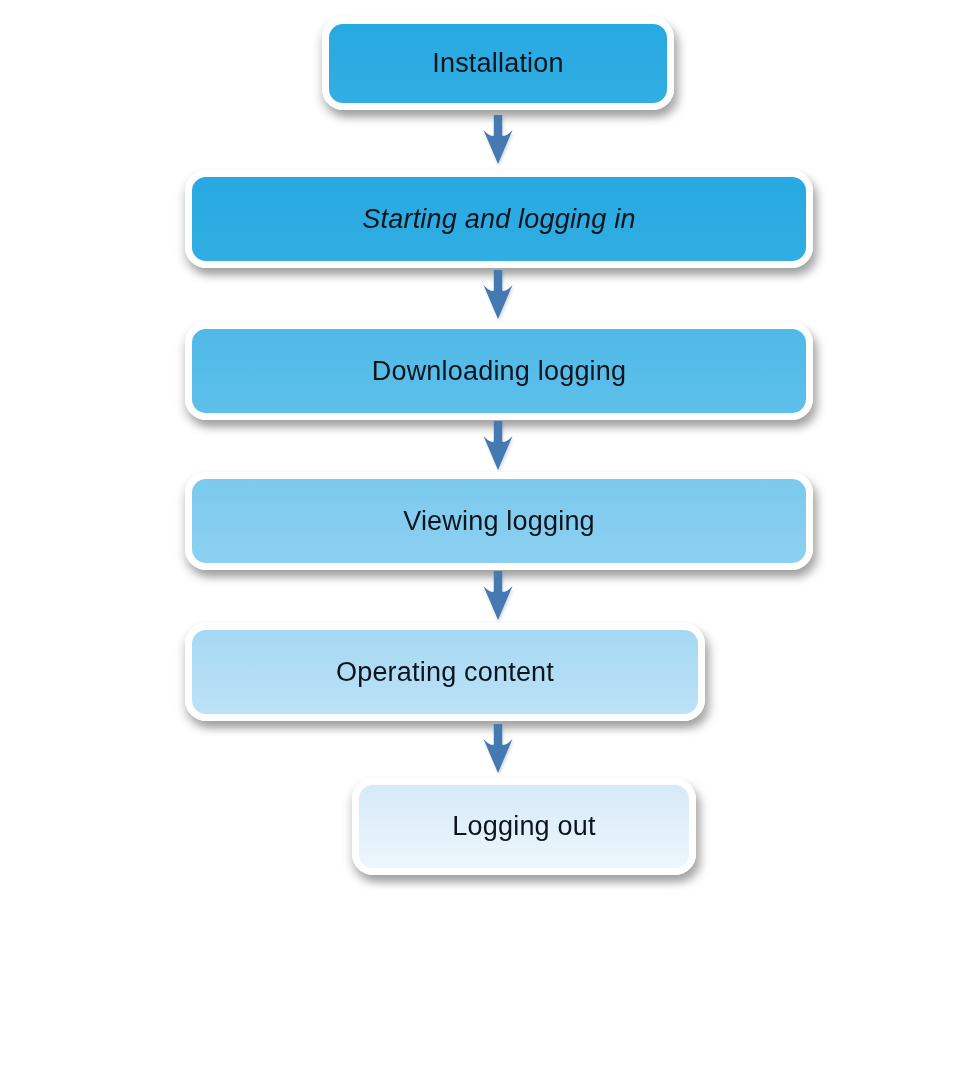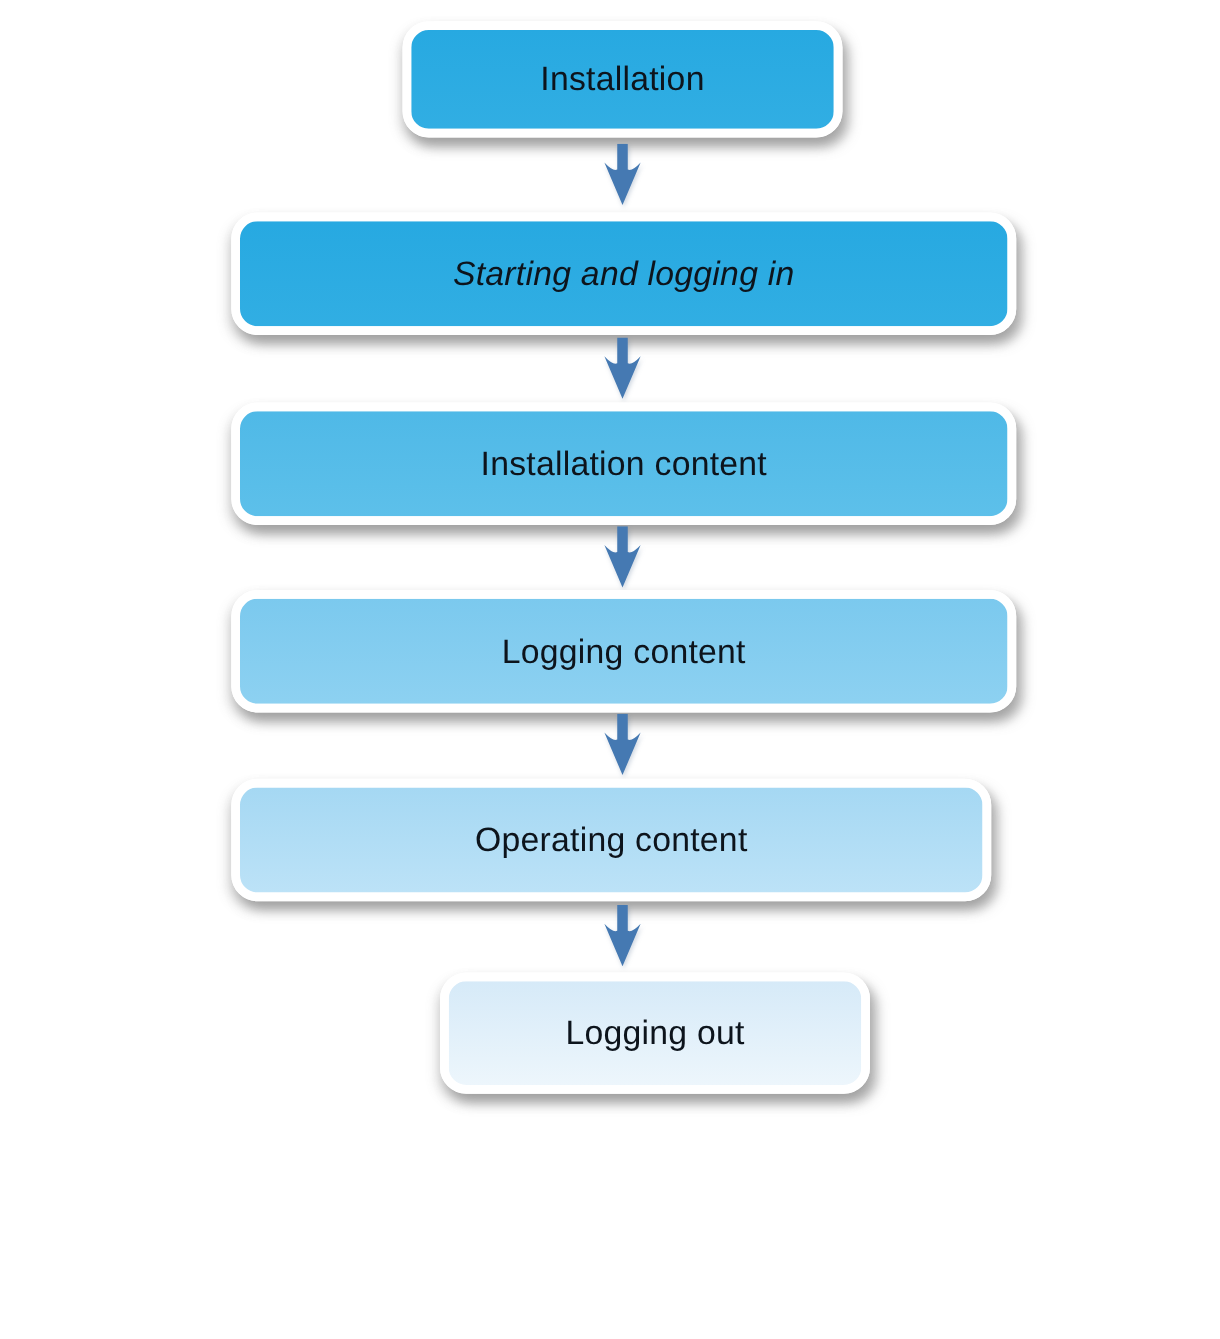--- a/index.html
+++ b/index.html
@@ -29,21 +29,21 @@
   .node-label {
     font-size: 27px;
     line-height: 1.2;
     letter-spacing: 0.2px;
     white-space: nowrap;
   }
   .n1 { left: 322px; top: 17px;  width: 352px; height: 93px; }
   .n2 { left: 185px; top: 170px; width: 628px; height: 98px; font-style: italic; }
   .n3 { left: 185px; top: 322px; width: 628px; height: 98px; }
   .n4 { left: 185px; top: 472px; width: 628px; height: 98px; }
-  .n5 { left: 185px; top: 623px; width: 608px; height: 98px; }
+  .n5 { left: 185px; top: 623px; width: 520px; height: 98px; }
   .n6 { left: 352px; top: 778px; width: 344px; height: 97px; }
 
   .arrow {
     position: absolute;
     left: 480px;
     width: 36px;
     height: 50px;
     filter: drop-shadow(1px 2px 1.5px rgba(60,90,130,0.25));
   }
   .a1 { top: 115px; }
@@ -67,29 +67,29 @@
 
   <div class="node n2" style="background: linear-gradient(rgb(39, 169, 225) 0%, rgb(49, 174, 227) 100%); color: rgb(13, 20, 28);">
     <span class="node-label">Starting and logging in</span>
   </div>
 
   <svg class="arrow a2" viewBox="0 0 36 50" xmlns="http://www.w3.org/2000/svg">
     <path d="M18 49 L3.5 15 Q10.5 22.5 13.8 20.6 L13.8 0 L22.2 0 L22.2 20.6 Q25.5 22.5 32.5 15 Z" fill="#4579B2"></path>
   </svg>
 
   <div class="node n3" style="background: linear-gradient(rgb(79, 185, 231) 0%, rgb(93, 192, 234) 100%); color: rgb(13, 20, 28);">
-    <span class="node-label">Installation content</span>
+    <span class="node-label">Downloading logging</span>
   </div>
 
   <svg class="arrow a3" viewBox="0 0 36 50" xmlns="http://www.w3.org/2000/svg">
     <path d="M18 49 L3.5 15 Q10.5 22.5 13.8 20.6 L13.8 0 L22.2 0 L22.2 20.6 Q25.5 22.5 32.5 15 Z" fill="#4579B2"></path>
   </svg>
 
   <div class="node n4" style="background: linear-gradient(rgb(123, 201, 238) 0%, rgb(141, 209, 241) 100%); color: rgb(13, 20, 28);">
-    <span class="node-label">Logging content</span>
+    <span class="node-label">Viewing logging</span>
   </div>
 
   <svg class="arrow a4" viewBox="0 0 36 50" xmlns="http://www.w3.org/2000/svg">
     <path d="M18 49 L3.5 15 Q10.5 22.5 13.8 20.6 L13.8 0 L22.2 0 L22.2 20.6 Q25.5 22.5 32.5 15 Z" fill="#4579B2"></path>
   </svg>
 
   <div class="node n5" style="background: linear-gradient(rgb(165, 216, 243) 0%, rgb(188, 226, 247) 100%); color: rgb(13, 20, 28);">
     <span class="node-label">Operating content</span>
   </div>
 

